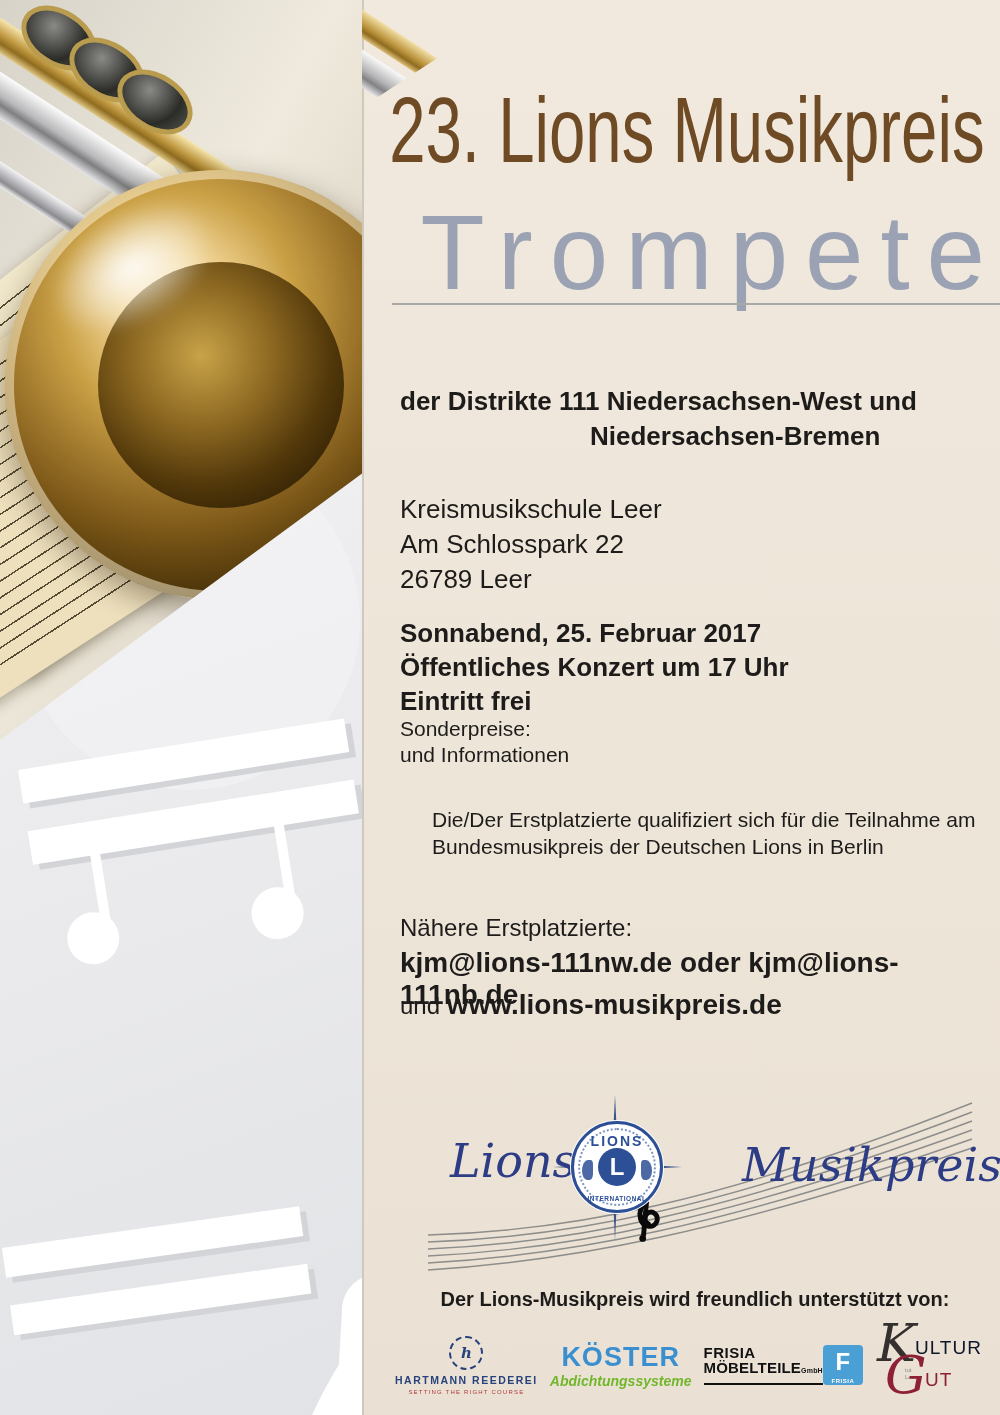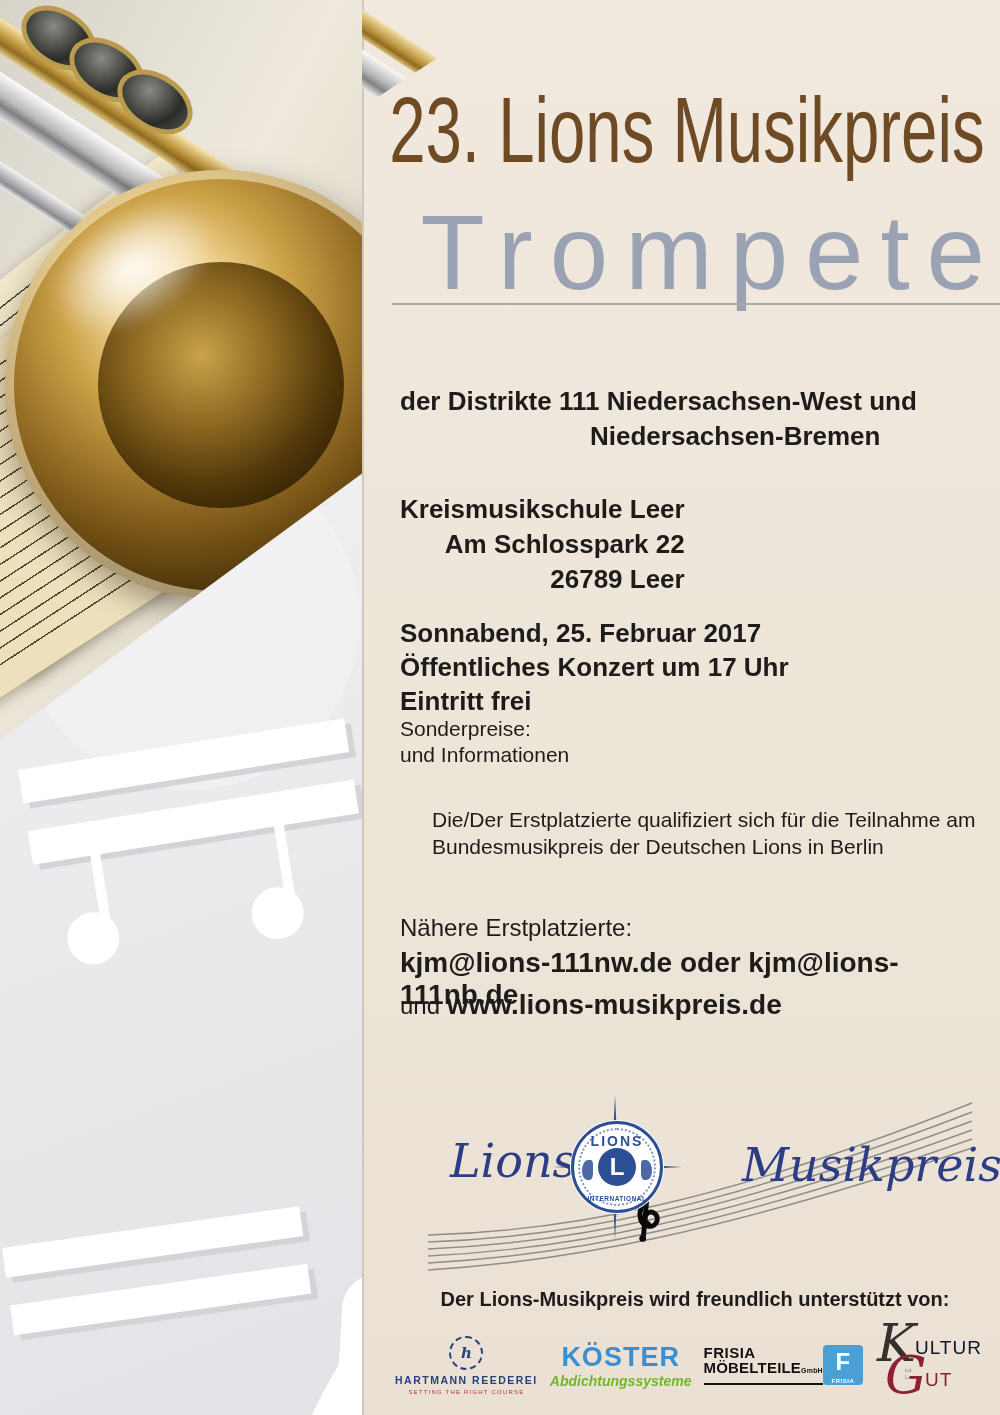--- a/index.html
+++ b/index.html
@@ -54,21 +54,21 @@
   .t1{right:15px;top:84px;font-size:92px;line-height:1;color:var(--title-brown,#6e4b25);
       white-space:nowrap;transform:scaleX(.71);transform-origin:100% 50%;}
   .t2{right:15px;top:200px;font-size:105px;line-height:1;color:var(--trompete-gray,#9aa2b4);
       white-space:nowrap;letter-spacing:17px;margin-right:-17px;}
   .rule{left:392px;top:303px;width:608px;border-top:2px solid var(--rule-gray,#a9a9a7);}
 
   
   .txt{color:var(--text-dark,#1d1c1a);}
   .subtitle{left:400px;top:368px;font-size:26px;font-weight:700;line-height:35px;width:585px;margin-top:16px;}
   .subtitle .l2{text-indent:190px;}
-  .venue{left:400px;top:492px;font-size:26px;font-weight:700;line-height:35px;text-align:right;}
+  .venue{left:400px;top:492px;font-size:26px;font-weight:400;line-height:35px;}
   .event{left:400px;top:616px;font-size:26px;font-weight:700;line-height:34px;}
   .prizes{left:400px;top:716px;font-size:21px;line-height:26px;}
   .qual{left:400px;top:806px;font-size:21px;line-height:27px;margin-left:32px;}
   .info-h{left:400px;top:914px;font-size:24px;}
   .emails{left:400px;top:947px;font-size:28px;font-weight:700;}
   .website{left:400px;top:989px;font-size:24px;}
   .website b{font-size:28px;font-weight:700;}
 
   
   .logo-svg{left:420px;top:1085px;}

